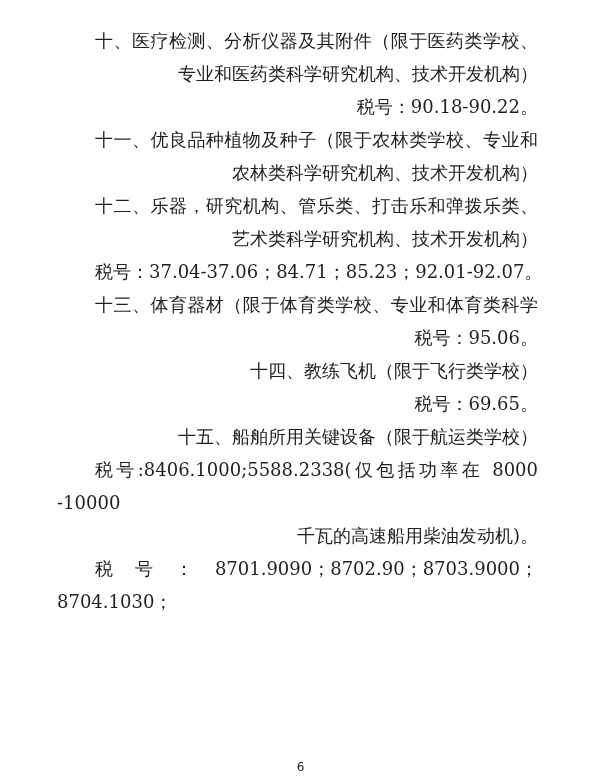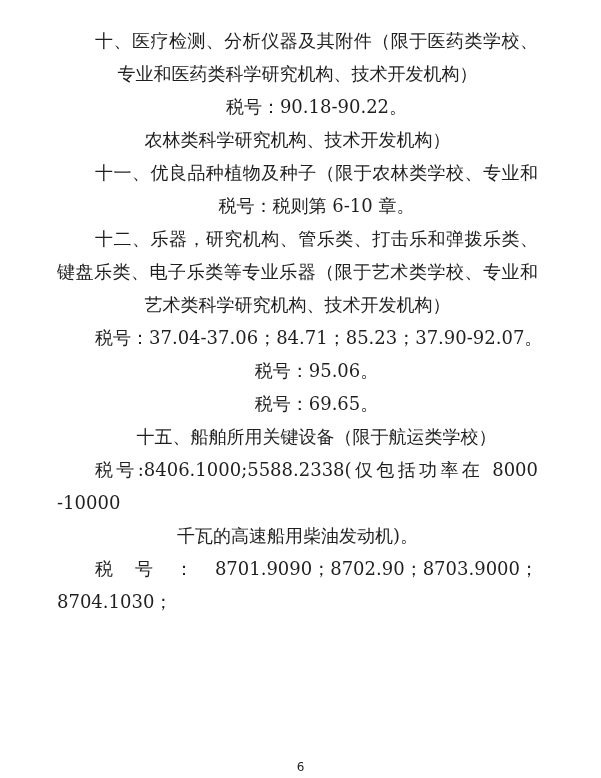--- a/index.html
+++ b/index.html
@@ -18,21 +18,21 @@
   .text-block {
     position: absolute;
     left: 57px;
     top: 24px;
     width: 481px;
     font-size: 18px;
     line-height: 33px;
   }
   .line {
     min-height: 33px;
-    text-align: center;
+    text-align: right;
     white-space: nowrap;
   }
   .line.justify {
     white-space: normal;
     text-align: justify;
     text-align-last: justify;
   }
   .line.indent {
     text-indent: 38px;
   }
@@ -51,28 +51,28 @@
   }
 </style>
 </head>
 <body>
 
 <div class="page">
   <div class="text-block">
       <div class="line indent justify">十、医疗检测、分析仪器及其附件（限于医药类学校、</div>
       <div class="line">专业和医药类科学研究机构、技术开发机构）</div>
       <div class="line indent">税号：90.18-90.22。</div>
+      <div class="line indent justify">十一、优良品种植物及种子（限于农林类学校、专业和</div>
       <div class="line">农林类科学研究机构、技术开发机构）</div>
-      <div class="line indent justify">十一、优良品种植物及种子（限于农林类学校、专业和</div>
-      <div class="line indent">税号：税则第 6-10 章。</div>
       <div class="line indent justify">十二、乐器，研究机构、管乐类、打击乐和弹拨乐类、</div>
-      <div class="line justify">键盘乐类、电子乐类等专业乐器（限于艺术类学校、专业和</div>
       <div class="line">艺术类科学研究机构、技术开发机构）</div>
-      <div class="line indent">税号：37.04-37.06；84.71；85.23；37.90-92.07。</div>
+      <div class="line indent">税号：37.04-37.06；84.71；85.23；92.01-92.07。</div>
+      <div class="line indent justify">十三、体育器材（限于体育类学校、专业和体育类科学</div>
       <div class="line indent">税号：95.06。</div>
+      <div class="line indent">十四、教练飞机（限于飞行类学校）</div>
       <div class="line indent">税号：69.65。</div>
       <div class="line indent">十五、船舶所用关键设备（限于航运类学校）</div>
       <div class="line indent justify">税号:8406.1000;5588.2338(仅包括功率在 8000 -10000</div>
       <div class="line">千瓦的高速船用柴油发动机)。</div>
       <div class="line indent justify">税号：8701.9090；8702.90；8703.9000；8704.1030；</div>
     </div>
   <div class="footer">
     <span class="pagenum">6</span>
   </div>
 </div>

